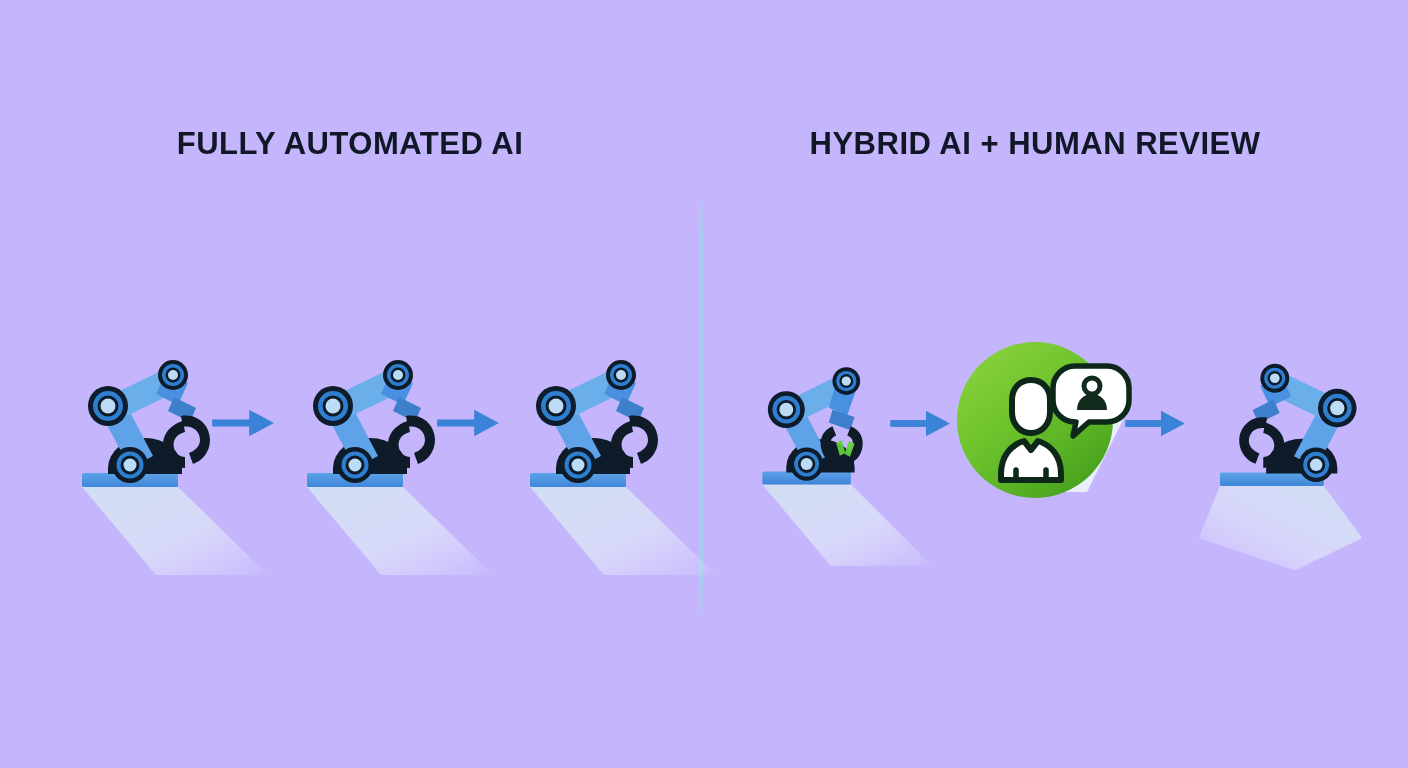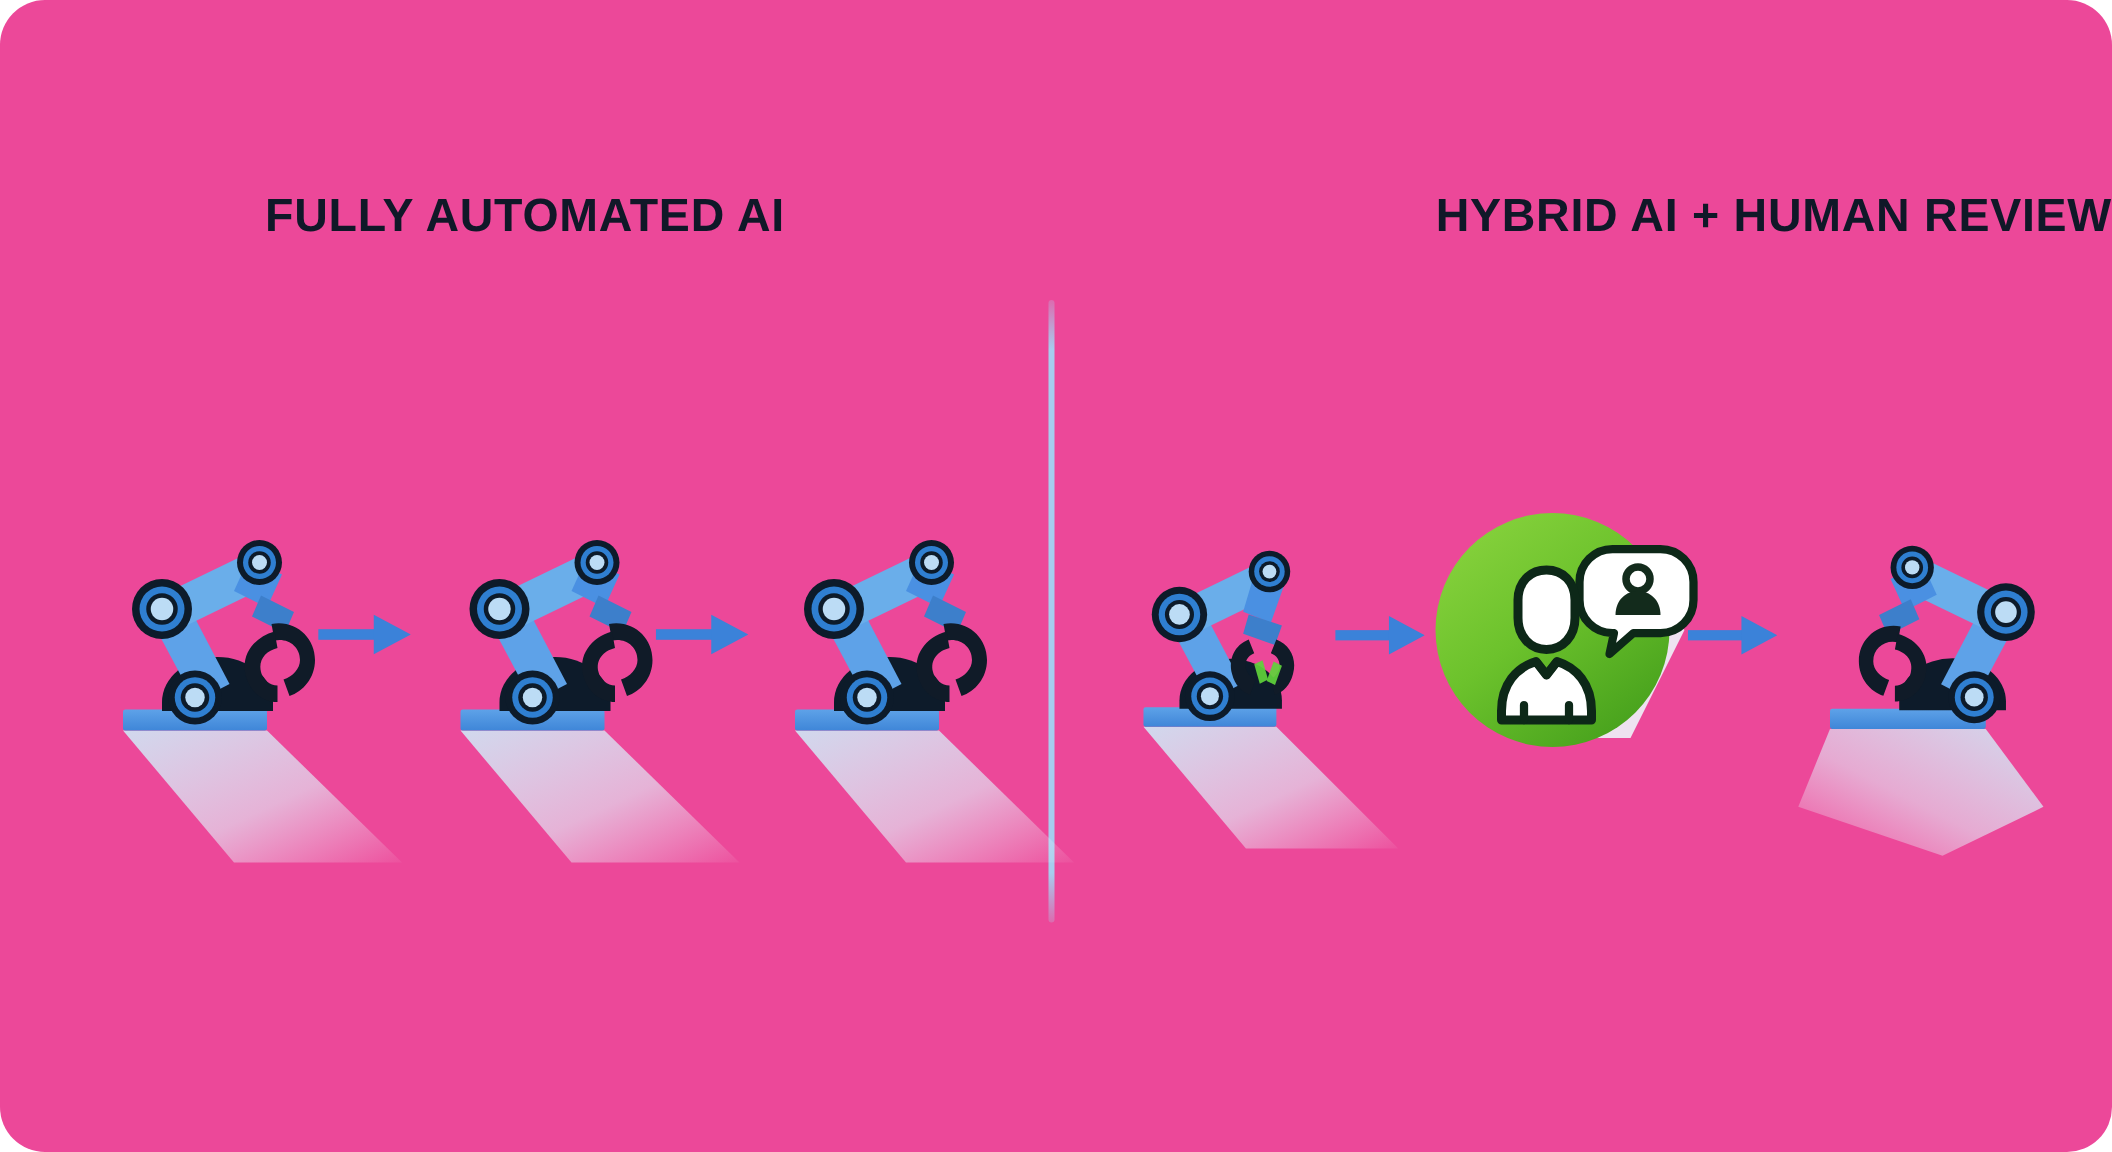--- a/index.html
+++ b/index.html
@@ -11,37 +11,36 @@
     width: 1408px;
     height: 768px;
     position: relative;
     overflow: hidden;
     font-family: "Liberation Sans", sans-serif;
   }
 
   .stage {
     position: absolute;
     inset: 0;
-    background: #ec4899;
-    border-radius: 30px;
+    background: #c4b5fd;
   }
 
   
   .panel-title {
     position: absolute;
     top: 126px;
     font-size: 31px;
     font-weight: bold;
     letter-spacing: 0.5px;
     color: #101828;
     white-space: nowrap;
     font-family: "Liberation Sans", sans-serif;
   }
   .title-left  { left: 0;   width: 700px;  text-align: center; }
-  .title-right { left: 702px; width: 706px; text-align: right; }
+  .title-right { left: 682px; width: 706px; text-align: center; }
 
   
   .divider {
     position: absolute;
     left: 699px;
     top: 200px;
     width: 4px;
     height: 415px;
     background: linear-gradient(to bottom,
         rgba(173,209,240,0.25) 0%,

